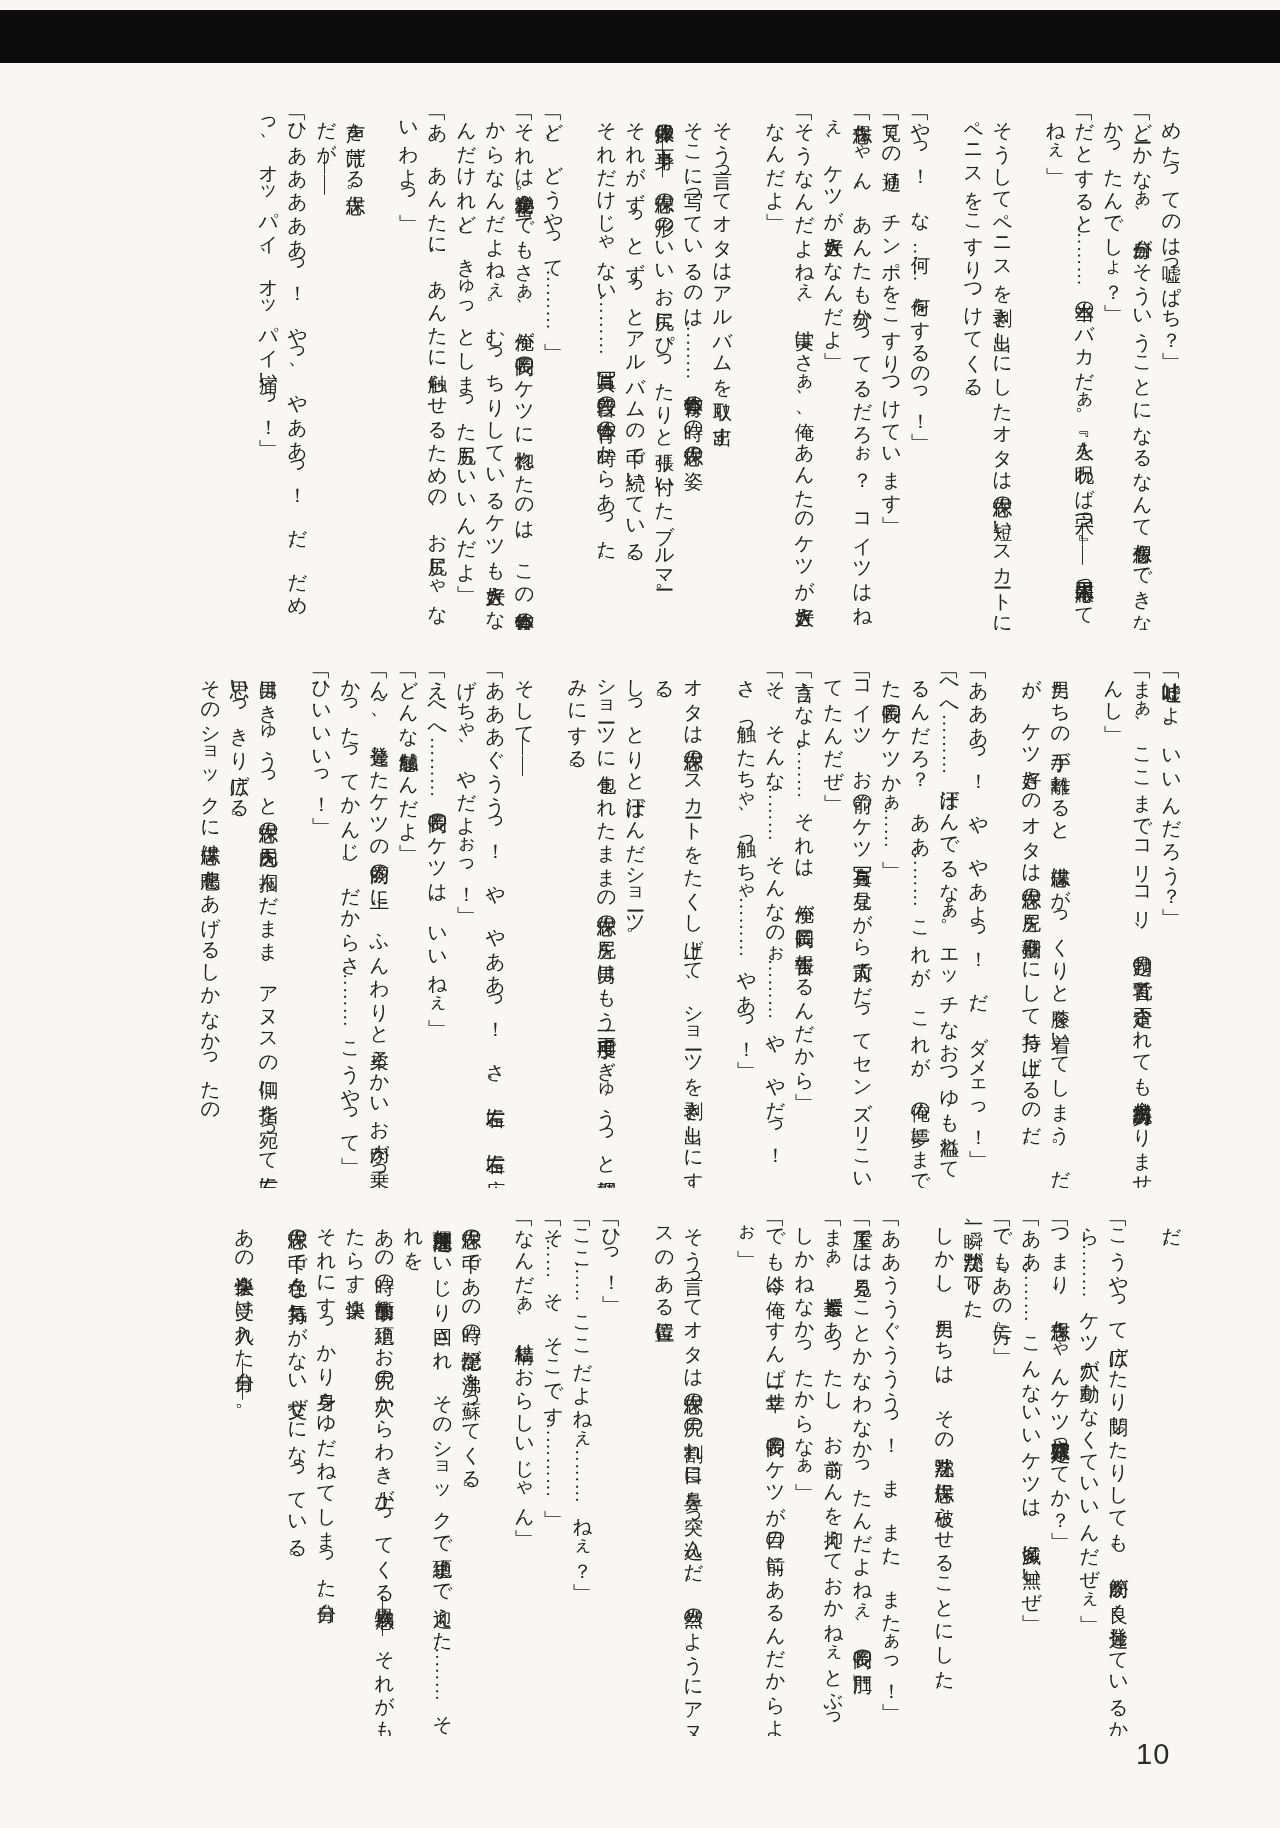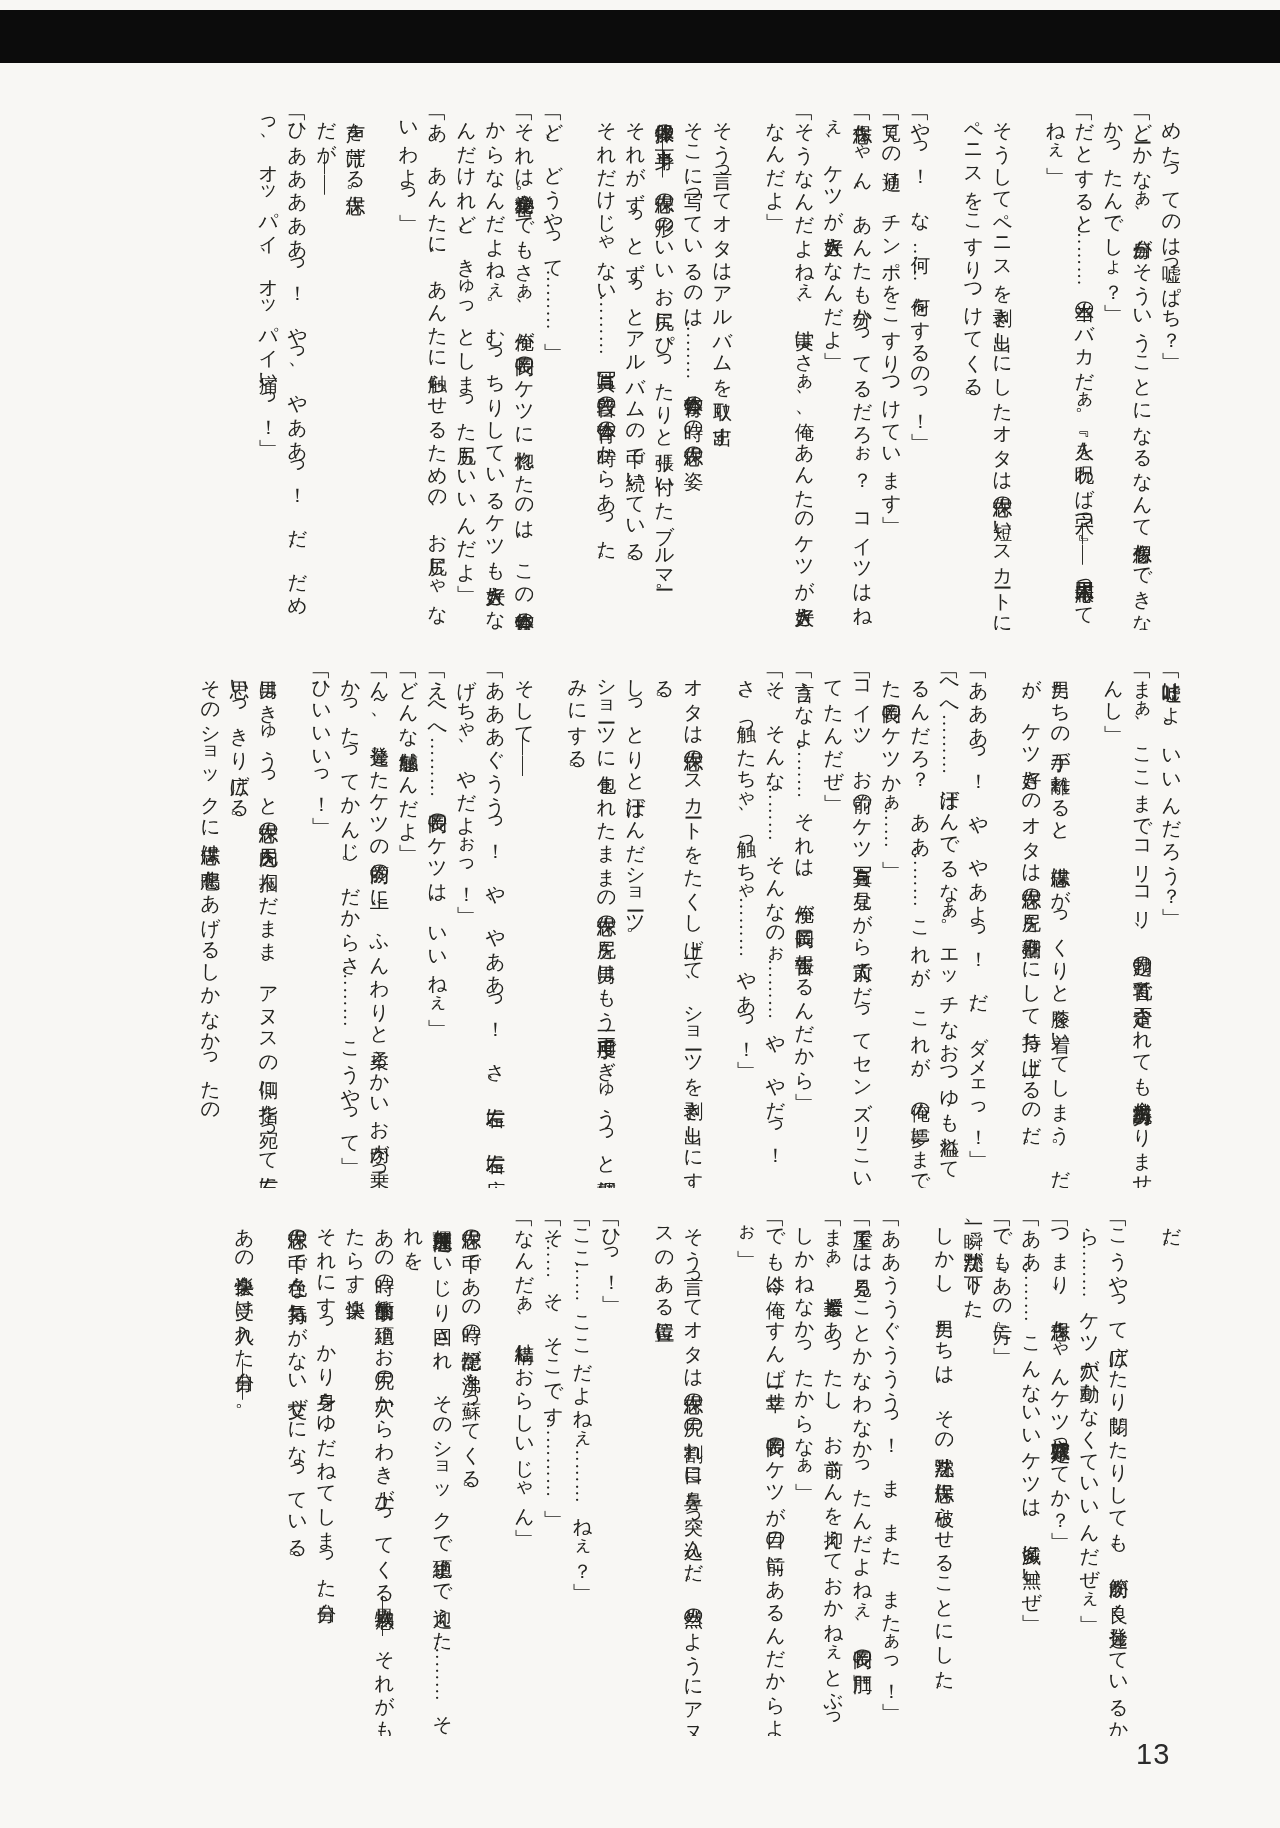--- a/index.html
+++ b/index.html
@@ -137,14 +137,14 @@
         <p>「なんだぁ、結構しおらしいじゃん」</p>
         <p class="gap">志保の中であの時の記憶が沸々と蘇ってくる。</p>
         <p>無理矢理肛門をいじり回され、そのショックで絶頂まで迎えた………それを。</p>
         <p>あの時の衝撃的な絶頂。お尻の穴からわき上がってくる異物感――それがもたらす快楽。</p>
         <p>それにすっかり身をゆだねてしまった自分。</p>
         <p>志保の中で色々な気持ちがない交ぜになっている。</p>
         <p class="gap">あの快楽を受け入れた自分――。</p>
       </section>
   </main>
 
-  <div class="page-number">13</div>
+  <div class="page-number">10</div>
 </div>
 
 </body></html>

